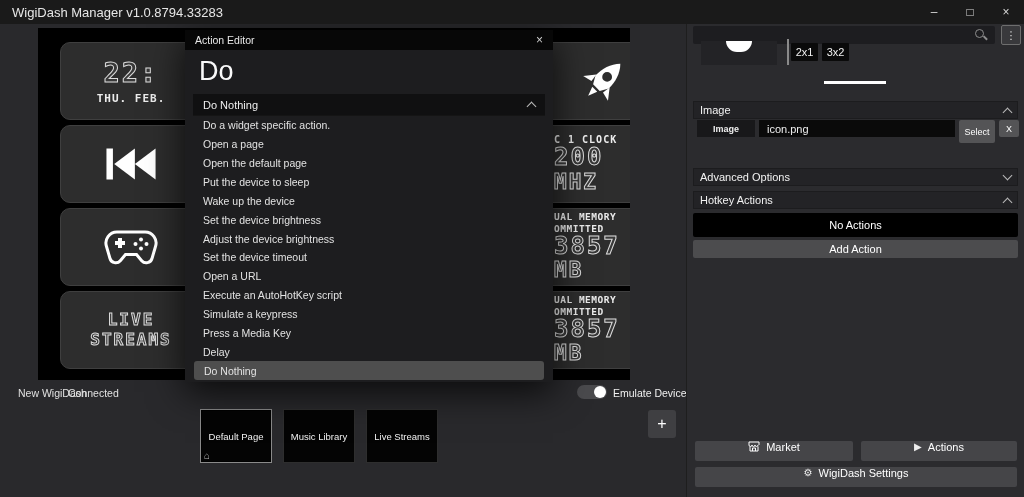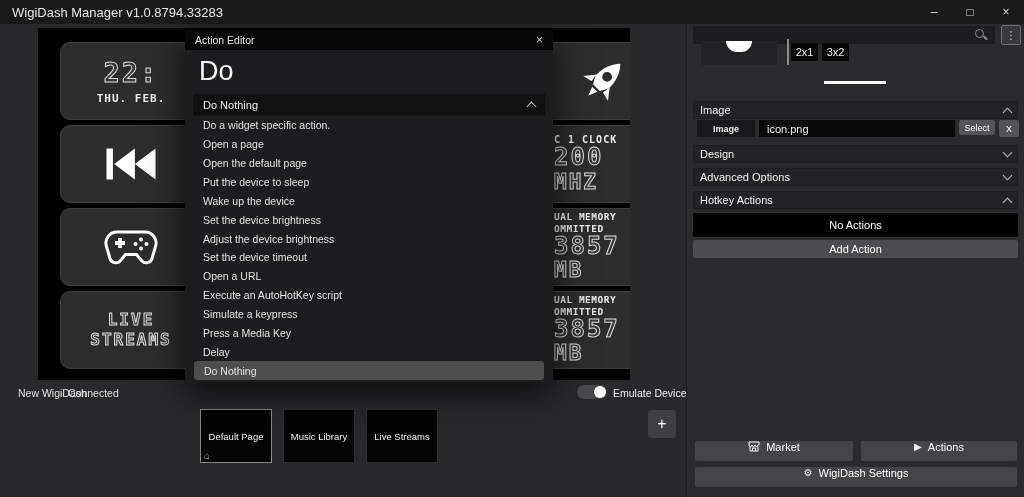--- a/index.html
+++ b/index.html
@@ -73,21 +73,21 @@
   .size-row { position:absolute; left:104px; top:19px; display:flex; gap:4px; }
   .size-btn { width:27px; height:18px; background:#0a0a0a; color:#f0f0f0; display:flex; align-items:center; justify-content:center; font-size:10px; border-radius:1px; }
   .scroll-ind { position:absolute; left:137px; top:57px; width:62px; height:3px; background:#fff; }
 
   .sec-header { position:absolute; left:6px; right:6px; height:18px; background:#232326; border:1px solid #1c1c1e; display:flex; align-items:center; padding:0 6px; color:#f2f2f2; }
   .sec-header .chev { margin-left:auto; }
   .sec-image { top:77px; } .sec-design { top:121px; } .sec-advanced { top:144px;justify-content:flex-end; } .sec-hotkey { top:167px; }
 
   .img-label { position:absolute; left:10px; top:96px; width:58px; height:17px; background:#18181a; display:flex; align-items:center; justify-content:center; font-size:9px; font-weight:bold; color:#eee; }
   .img-field { position:absolute; left:72px; top:96px; width:196px; height:17px; background:#0a0a0a; border:none; color:#eee; padding-left:8px; outline:none; }
-  .img-select { position:absolute; left:272px; top:96px; width:36px; height:15px; background:#545456; border-radius:2px; display:flex; align-items:center; justify-content:center; font-size:9px; color:#fff; }
+  .img-select { position:absolute; left:272px; top:96px; width:36px; height:23px; background:#545456; border-radius:2px; display:flex; align-items:center; justify-content:center; font-size:9px; color:#fff; }
   .img-clear { position:absolute; left:312px; top:96px; width:20px; height:17px; background:#545456; border-radius:2px; display:flex; align-items:center; justify-content:center; font-size:9px; color:#fff; }
 
   .no-actions { position:absolute; left:6px; right:6px; top:189px; height:24px; background:#000; border-radius:2px; display:flex; align-items:center; justify-content:center; color:#fff; }
   .add-action { position:absolute; left:6px; right:6px; top:216px; height:18px; background:#4c4c4e; border-radius:2px; display:flex; align-items:center; justify-content:center; color:#fff; }
 
   .footer-btn { position:absolute; background:#454548; border-radius:2px; display:flex; justify-content:center; gap:6px; color:#fff; }
   .btn-market { left:8px; top:417px; width:158px; height:20px; }
   .btn-actions { left:174px; top:417px; width:156px; height:20px; }
   .btn-settings { left:8px; top:443px; width:322px; height:20px; }
   .btn-icon { font-size:10px; color:#eee; }
@@ -291,24 +291,20 @@
 
   <div class="sec-header sec-image">
     <span>Image</span>
     <span class="chev up"></span>
   </div>
   <div class="img-label">Image</div>
   <input class="img-field" value="icon.png" style="">
   <div class="img-select">Select</div>
   <div class="img-clear">X</div>
 
-  <div class="sec-header sec-design">
-    <span>Design</span>
-    <span class="chev down"></span>
-  </div>
   <div class="sec-header sec-advanced">
     <span>Advanced Options</span>
     <span class="chev down"></span>
   </div>
   <div class="sec-header sec-hotkey">
     <span>Hotkey Actions</span>
     <span class="chev up"></span>
   </div>
   <div class="no-actions">No Actions</div>
   <div class="add-action">Add Action</div>

